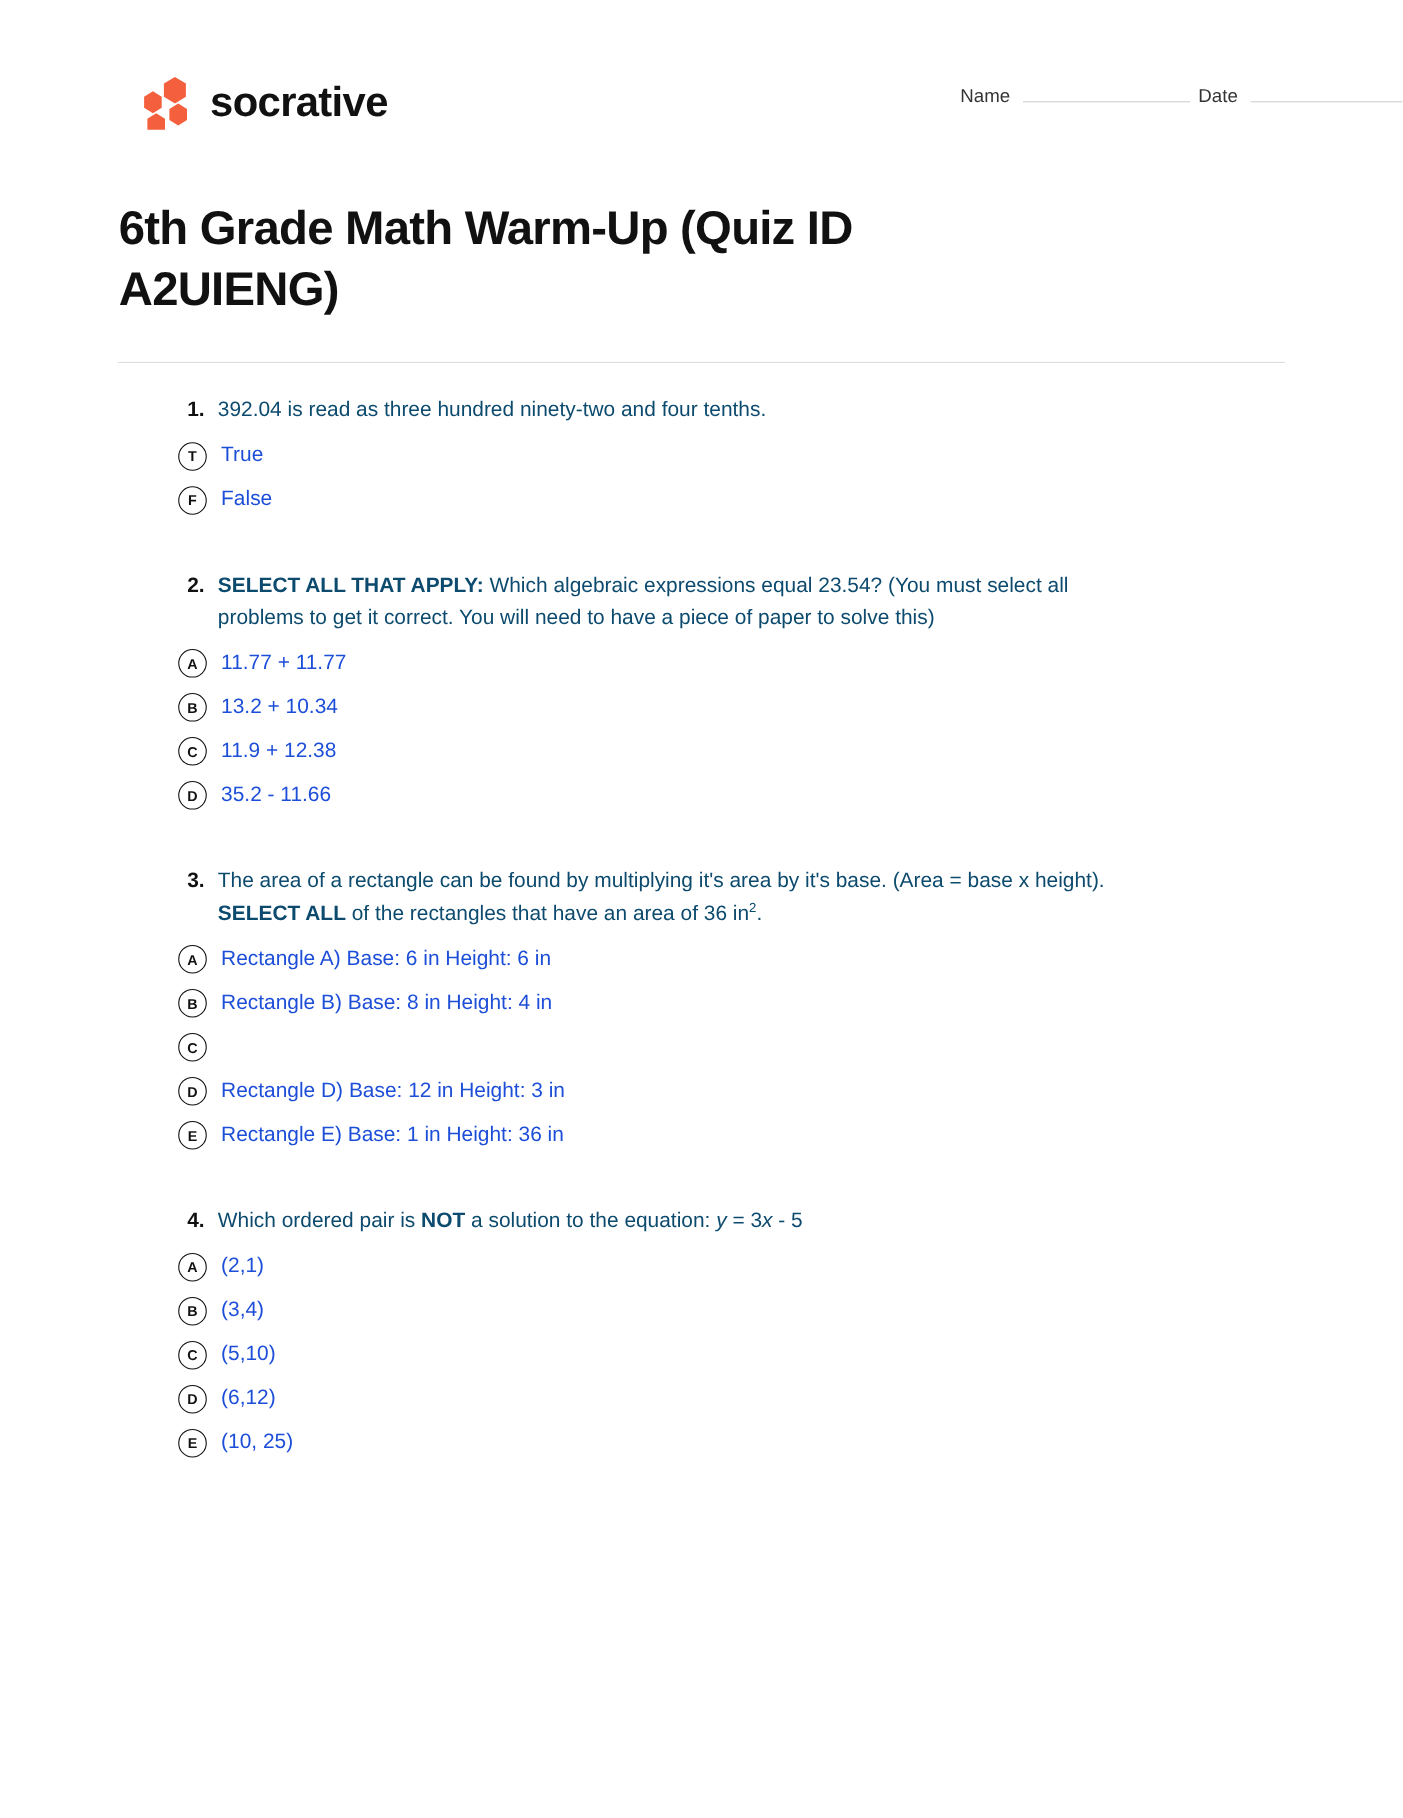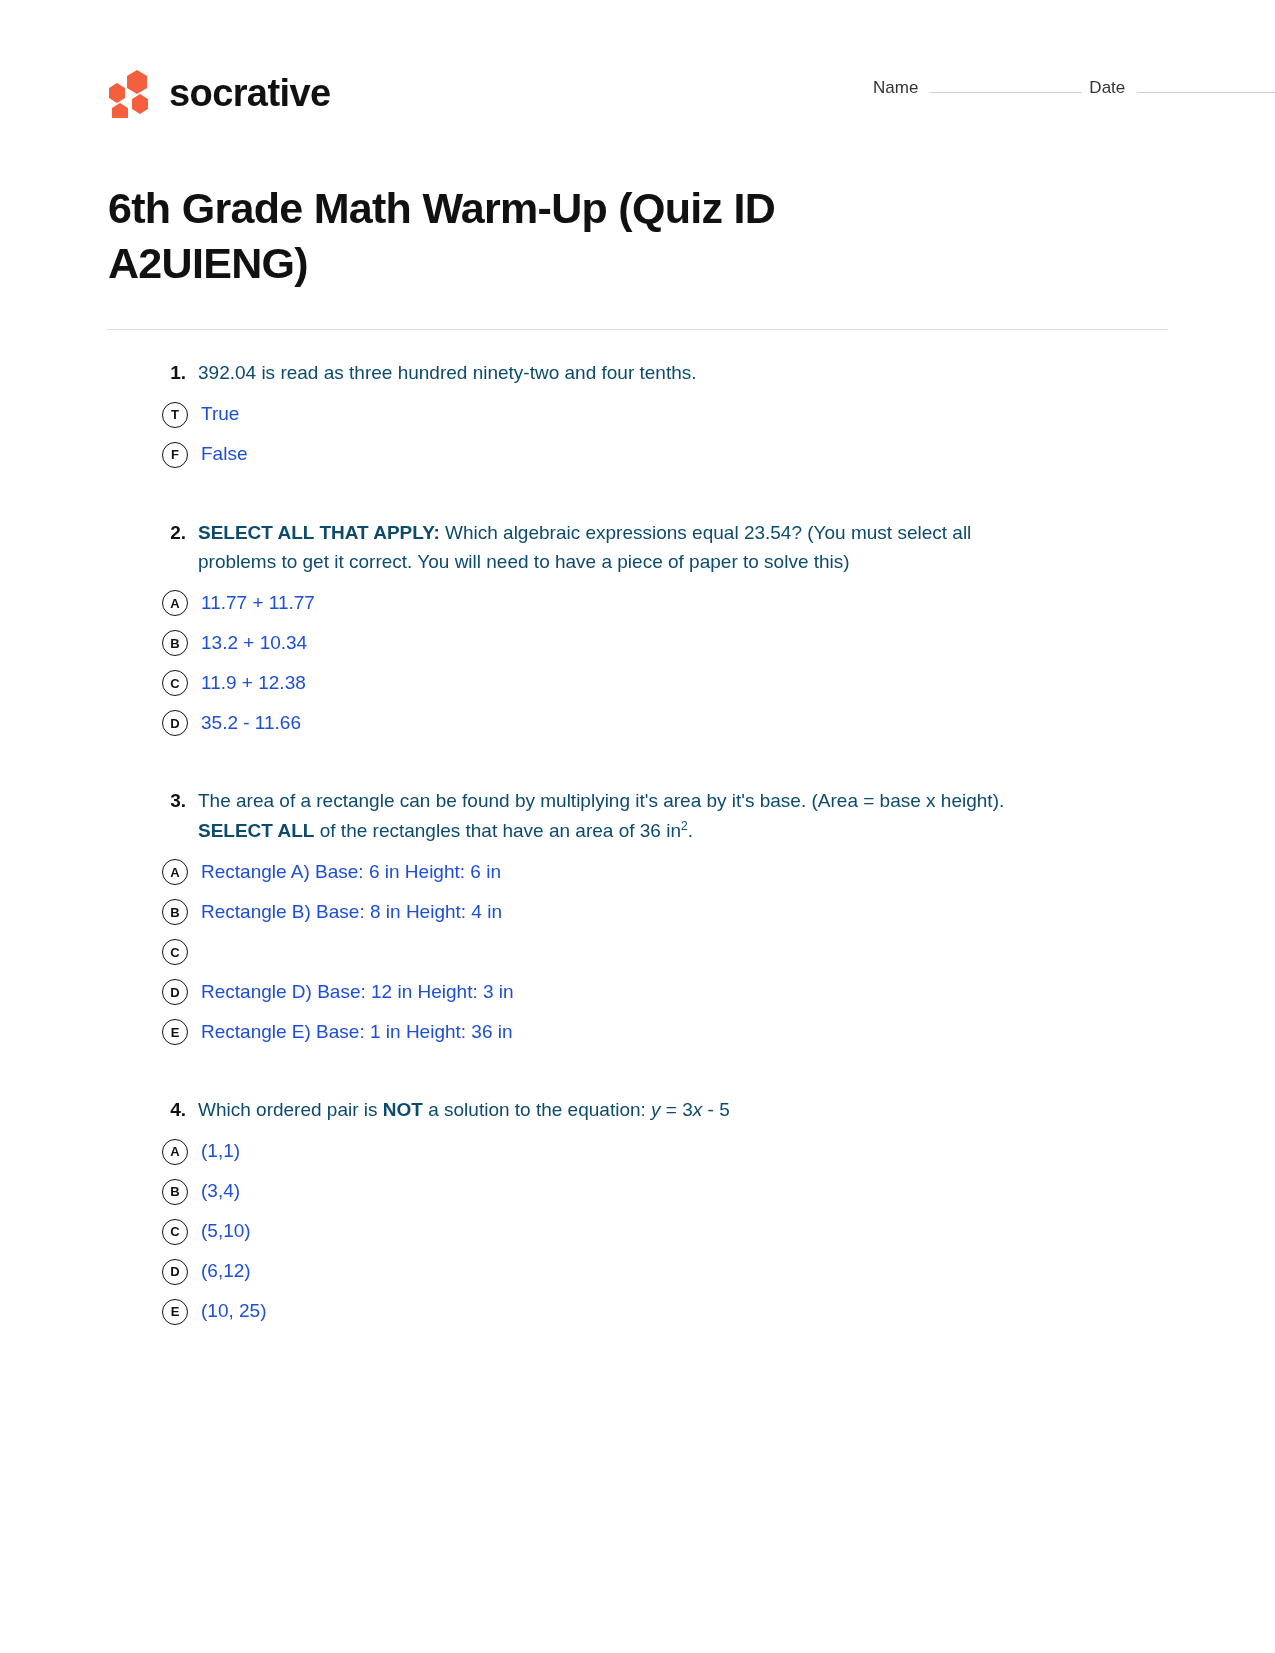--- a/index.html
+++ b/index.html
@@ -22,20 +22,21 @@
     height: 1653px;
     padding: 0;
   }
 
   
   .header {
     display: flex;
     justify-content: space-between;
     align-items: flex-start;
     padding: 62px 170px 0 107px;
+    margin-left: 22px;
   }
 
   .brand {
     display: flex;
     align-items: center;
     gap: 14px;
     padding-top: 6px;
   }
   .brand-mark {
     width: 48px;
@@ -277,21 +278,21 @@
         </div>
       </div>
       <div class="question">
         <div class="q-head">
           <div class="q-num">4.</div>
           <div class="q-text"><span>Which ordered pair is </span><b>NOT</b><span> a solution to the equation:  </span><i>y</i><span> = 3</span><i>x</i><span> - 5</span></div>
         </div>
         <div class="options">
           <div class="option">
             <span class="bubble">A</span>
-            <span class="option-text">(1,1)</span>
+            <span class="option-text">(2,1)</span>
           </div>
           <div class="option">
             <span class="bubble">B</span>
             <span class="option-text">(3,4)</span>
           </div>
           <div class="option">
             <span class="bubble">C</span>
             <span class="option-text">(5,10)</span>
           </div>
           <div class="option">

